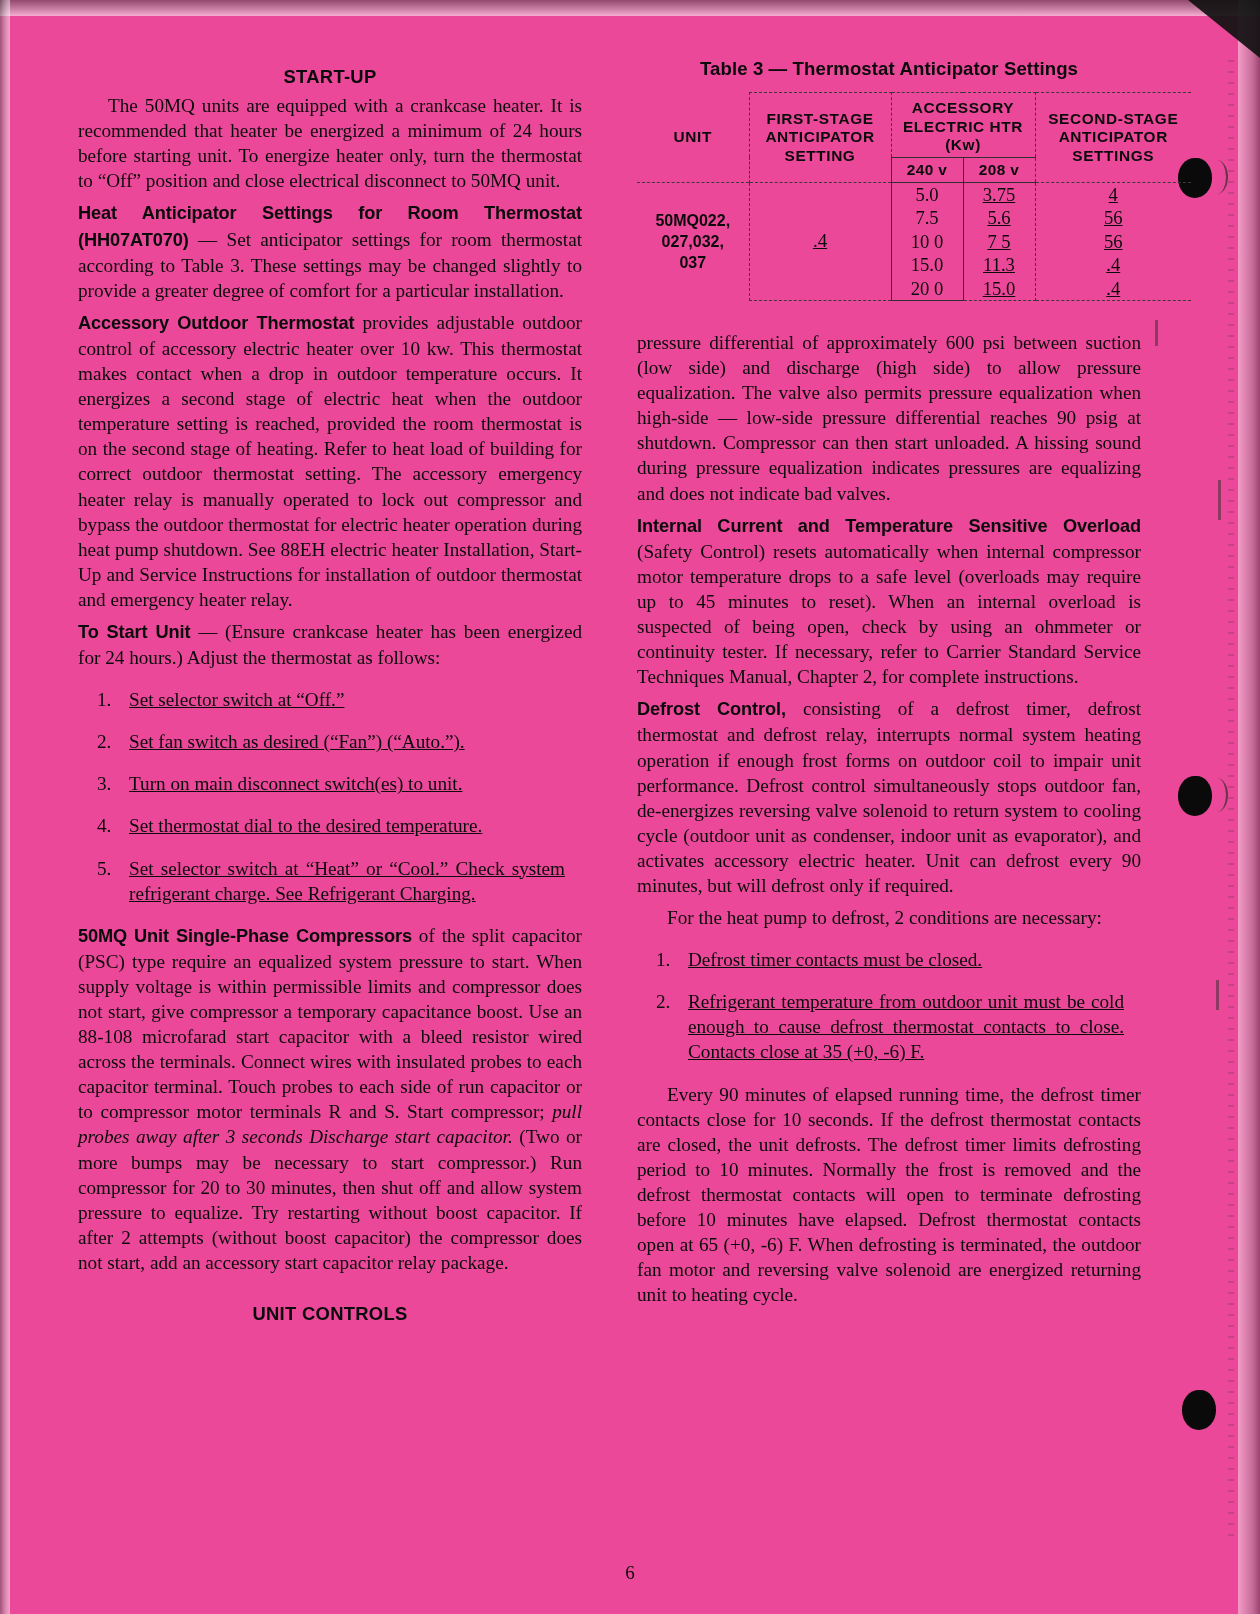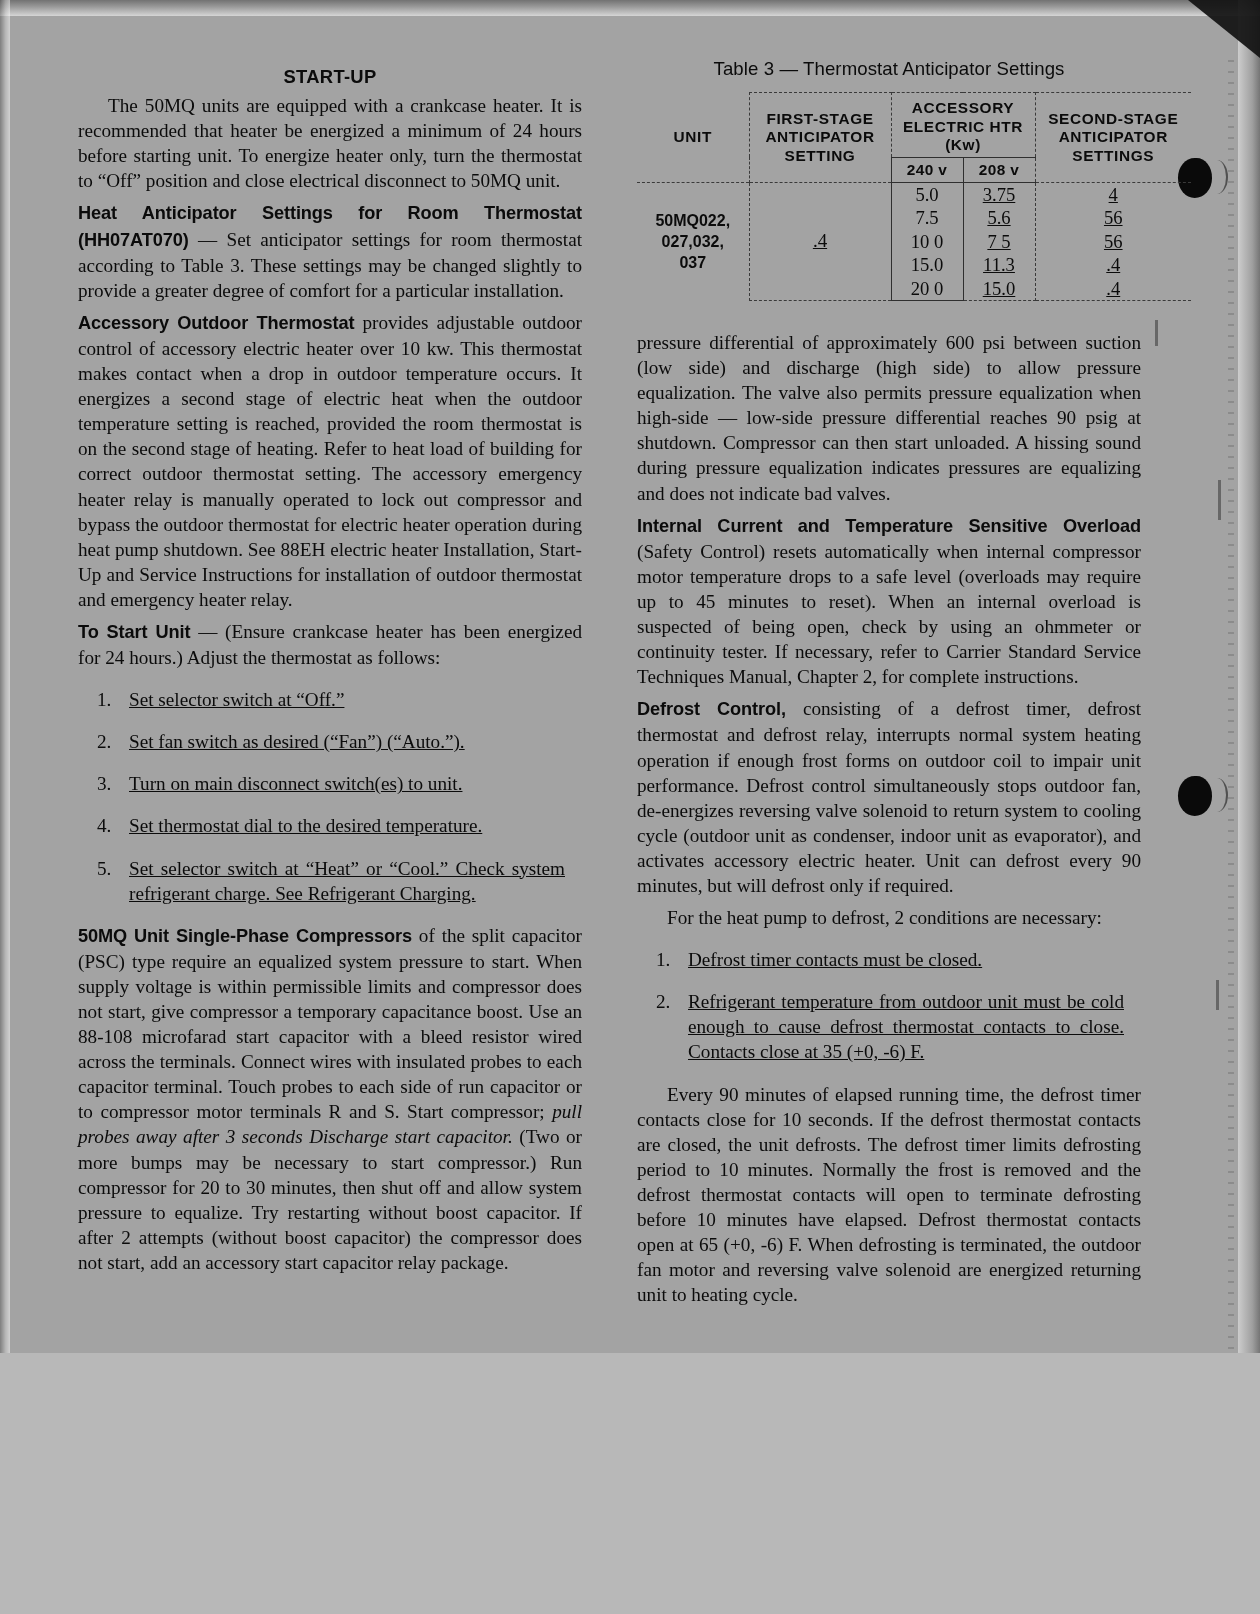--- a/index.html
+++ b/index.html
@@ -4,22 +4,22 @@
 <title>Scanned Service Manual Page</title>
 <style>
   html, body {
     margin: 0;
     padding: 0;
     background: #b8b8b8;
   }
   #page {
     position: relative;
     width: 1260px;
-    height: 1353px;
-    background: #a3a3a3;
+    height: 1614px;
+    background: #ec4899;
     overflow: hidden;
     font-family: "Liberation Serif", serif;
     color: #0b0b0b;
   }
 
   
   .scan-edge-top {
     position: absolute; top: 0; left: 0; width: 1260px; height: 16px;
     background: linear-gradient(to bottom, #4a4a4a 0%, #8e8e8e 40%, #ffffff 100%);
     opacity: .55;
@@ -125,21 +125,21 @@
 
   
   #table-wrap {
     position: absolute;
     left: 637px;
     top: 58px;
     width: 504px;
   }
   .table-title {
     font-family: "Liberation Sans", sans-serif;
-    font-weight: normal;
+    font-weight: bold;
     font-size: 18.6px;
     text-align: center;
     margin-bottom: 12px;
     letter-spacing: .1px;
   }
   table.t3 {
     border-collapse: collapse;
     width: 474px;
     margin: 0 auto;
     font-family: "Liberation Sans", sans-serif;
@@ -255,20 +255,21 @@
       <li>Set fan switch as desired (“Fan”) (“Auto.”).</li>
       <li>Turn on main disconnect switch(es) to unit.</li>
       <li>Set thermostat dial to the desired temperature.</li>
       <li>Set selector switch at “Heat” or “Cool.” Check system refrigerant charge. See Refrigerant Charging.</li>
     </ol>
 
     <p class="body noindent">
       <span class="run-head">50MQ Unit Single-Phase Compressors</span><span> of the split capacitor (PSC) type require an equalized system pressure to start. When supply voltage is within permissible limits and compressor does not start, give compressor a temporary capacitance boost. Use an 88-108 microfarad start capacitor with a bleed resistor wired across the terminals. Connect wires with insulated probes to each capacitor terminal. Touch probes to each side of run capacitor or to compressor motor terminals R and S. Start compressor; </span><em class="ital">pull probes away after 3 seconds Discharge start capacitor.</em><span> (Two or more bumps may be necessary to start compressor.) Run compressor for 20 to 30 minutes, then shut off and allow system pressure to equalize. Try restarting without boost capacitor. If after 2 attempts (without boost capacitor) the compressor does not start, add an accessory start capacitor relay package.</span>
     </p>
 
+    <h2 class="section-head spaced">UNIT CONTROLS</h2>
 
   </div>
 
   <div id="table-wrap">
     <div class="table-title">Table 3 — Thermostat Anticipator Settings</div>
 
     <table class="t3">
       <colgroup>
         <col style="width:112px">
         <col style="width:142px">

